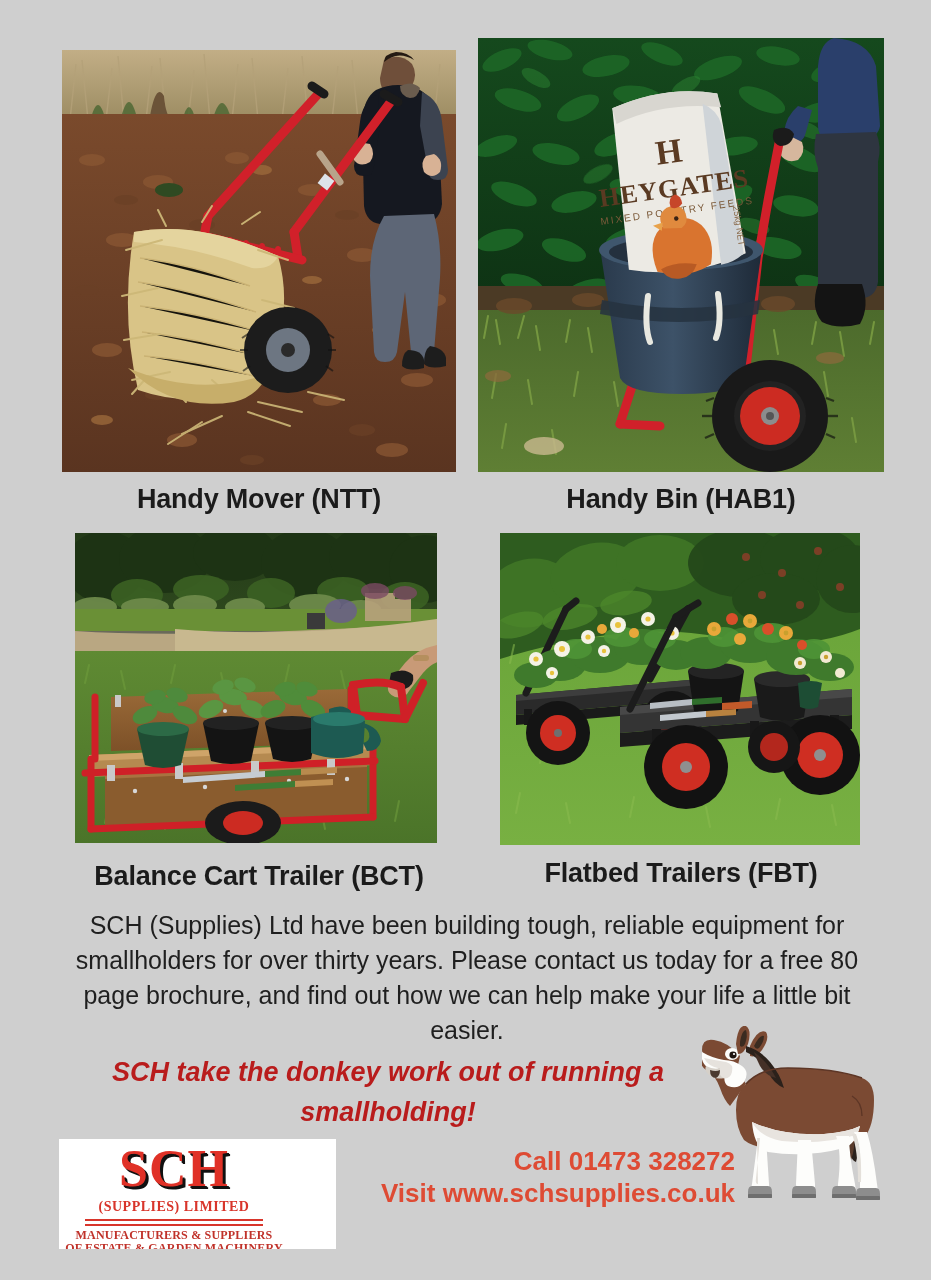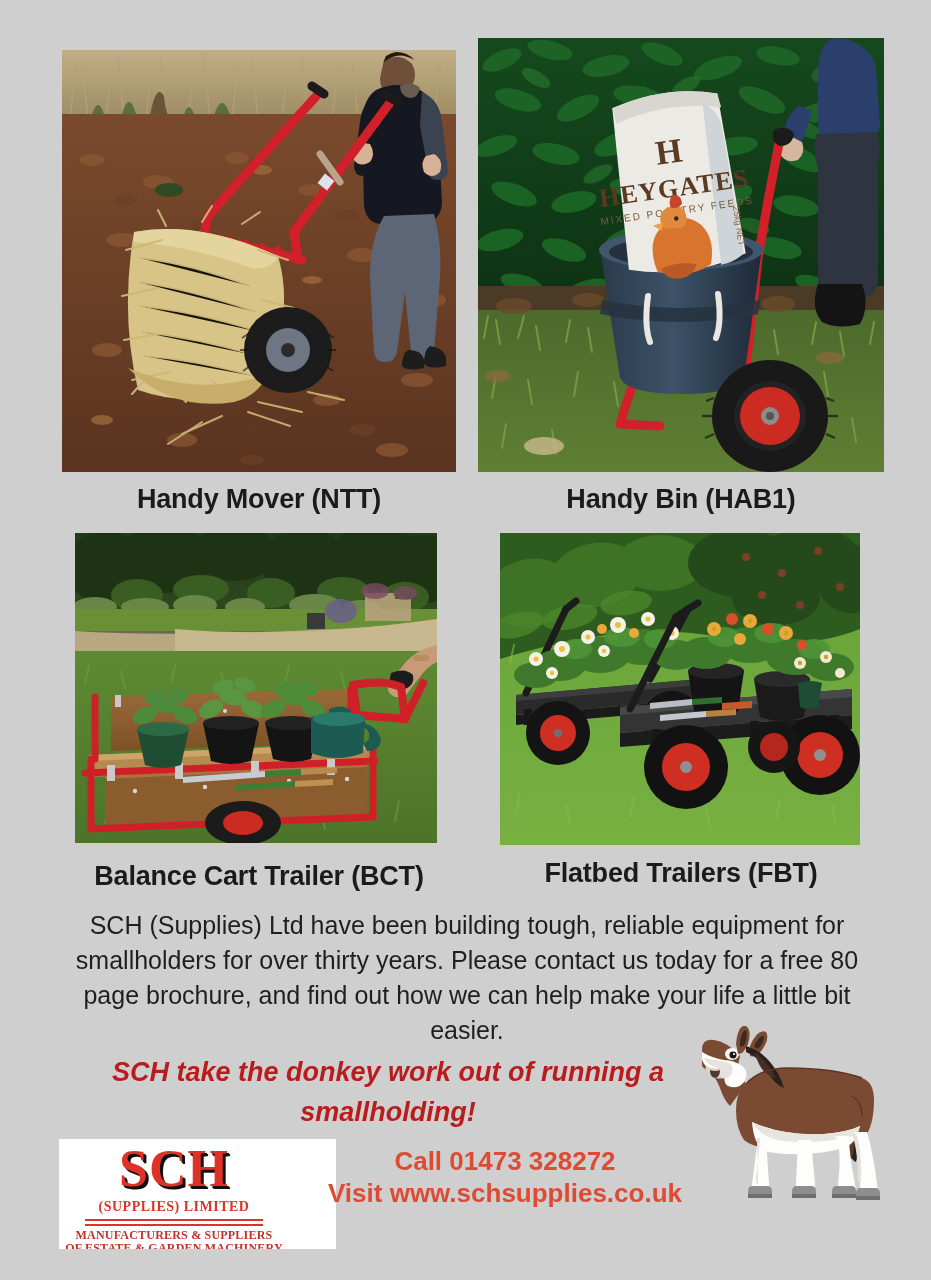--- a/index.html
+++ b/index.html
@@ -41,21 +41,21 @@
   }
   #slogan{
     position:absolute;left:58px;top:1052px;width:660px;
     font-size:27px;line-height:40px;color:#b91c1c;
     font-weight:bold;font-style:italic;text-align:center;
   }
 
   
   #contact{
     position:absolute;left:275px;top:1145px;width:460px;
-    text-align:center;color:#de4b34;
+    text-align:right;color:#de4b34;
     font-weight:bold;font-size:26px;line-height:32px;
   }
   #contact div{white-space:nowrap;}
 
   
   #logo-box{
     position:absolute;left:47px;top:1139px;width:277px;height:110px;
     background:#ffffff;overflow:hidden;margin-left:12px;
   }
   .logo-main{

